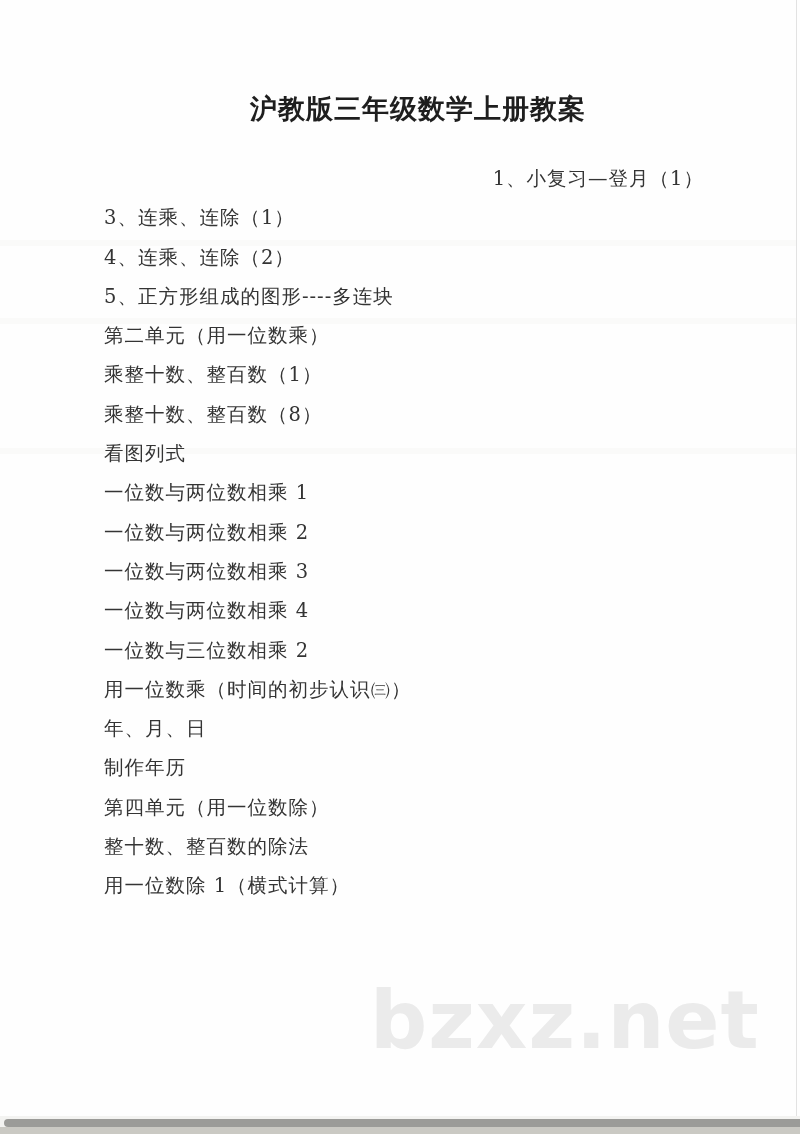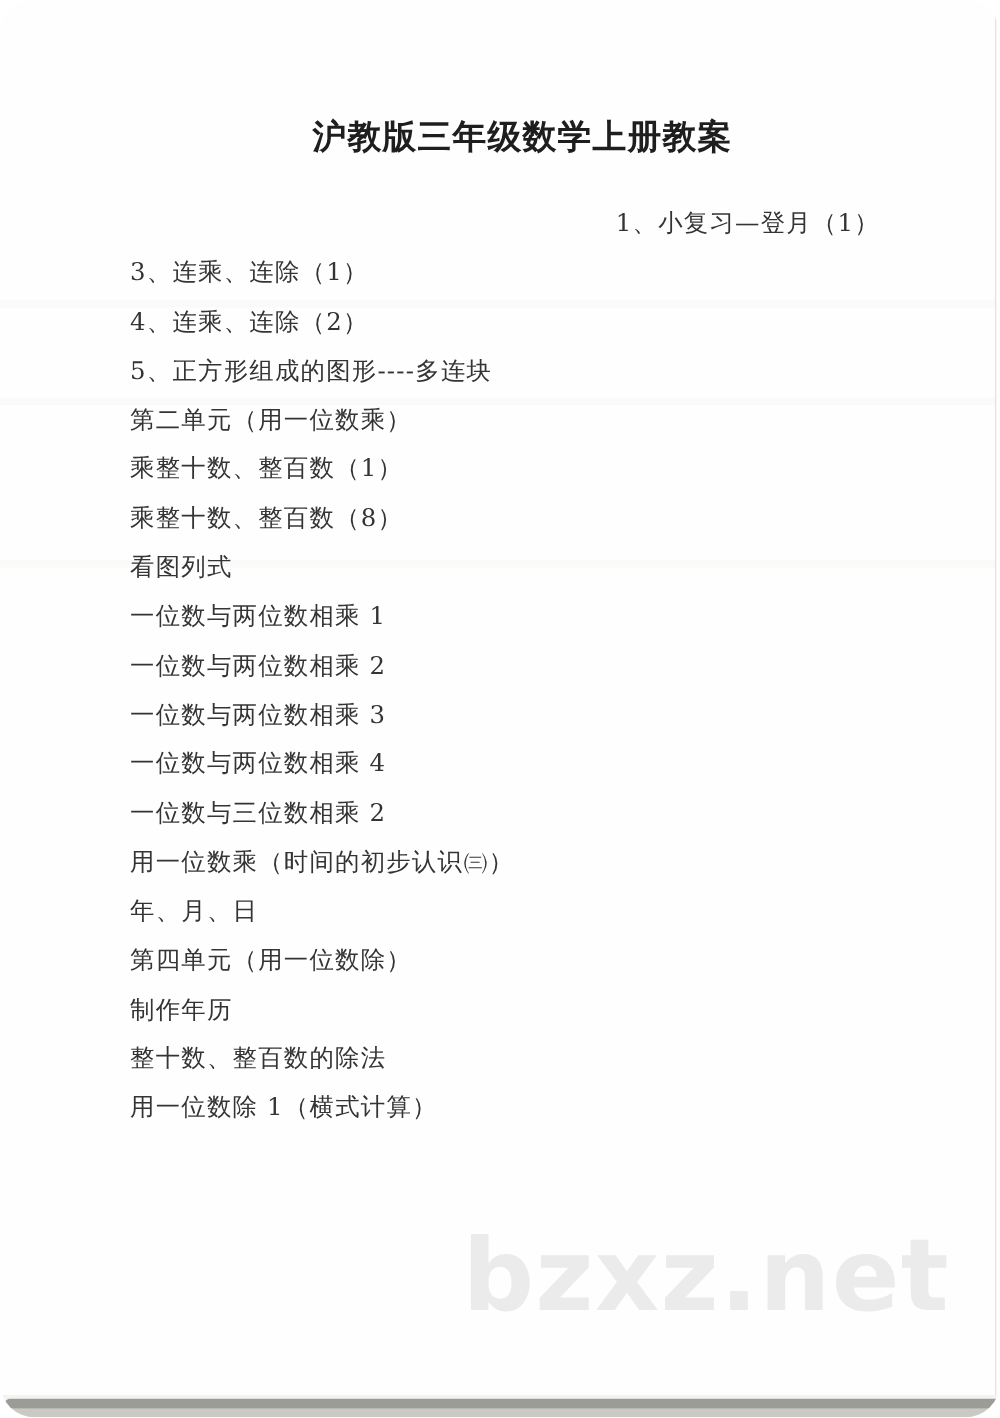--- a/index.html
+++ b/index.html
@@ -7,21 +7,20 @@
     padding: 0;
     background: #ffffff;
   }
   .viewport {
     position: relative;
     width: 800px;
     height: 1134px;
     overflow: hidden;
     background: #fefefe;
     font-family: "DejaVu Serif", "Liberation Serif", serif;
-    border-radius: 28px;
   }
   
   .page-surface {
     position: absolute;
     left: 0; top: 0;
     width: 796px;
     height: 1117px;
     background: #fefefe;
   }
   .page-right-border {
@@ -140,22 +139,22 @@
       <div class="toc-line">乘整十数、整百数（1）</div>
       <div class="toc-line">乘整十数、整百数（8）</div>
       <div class="toc-line">看图列式</div>
       <div class="toc-line">一位数与两位数相乘 1</div>
       <div class="toc-line">一位数与两位数相乘 2</div>
       <div class="toc-line">一位数与两位数相乘 3</div>
       <div class="toc-line">一位数与两位数相乘 4</div>
       <div class="toc-line">一位数与三位数相乘 2</div>
       <div class="toc-line">用一位数乘（时间的初步认识㈢）</div>
       <div class="toc-line">年、月、日</div>
+      <div class="toc-line">制作年历</div>
       <div class="toc-line">第四单元（用一位数除）</div>
-      <div class="toc-line">制作年历</div>
       <div class="toc-line">整十数、整百数的除法</div>
       <div class="toc-line">用一位数除 1（横式计算）</div>
     </div>
 
   <div class="watermark">bzxz.net</div>
 
   <div class="page-right-border"></div>
 
   <div class="hscroll-track"></div>
   <div class="hscroll-thumb"></div>

